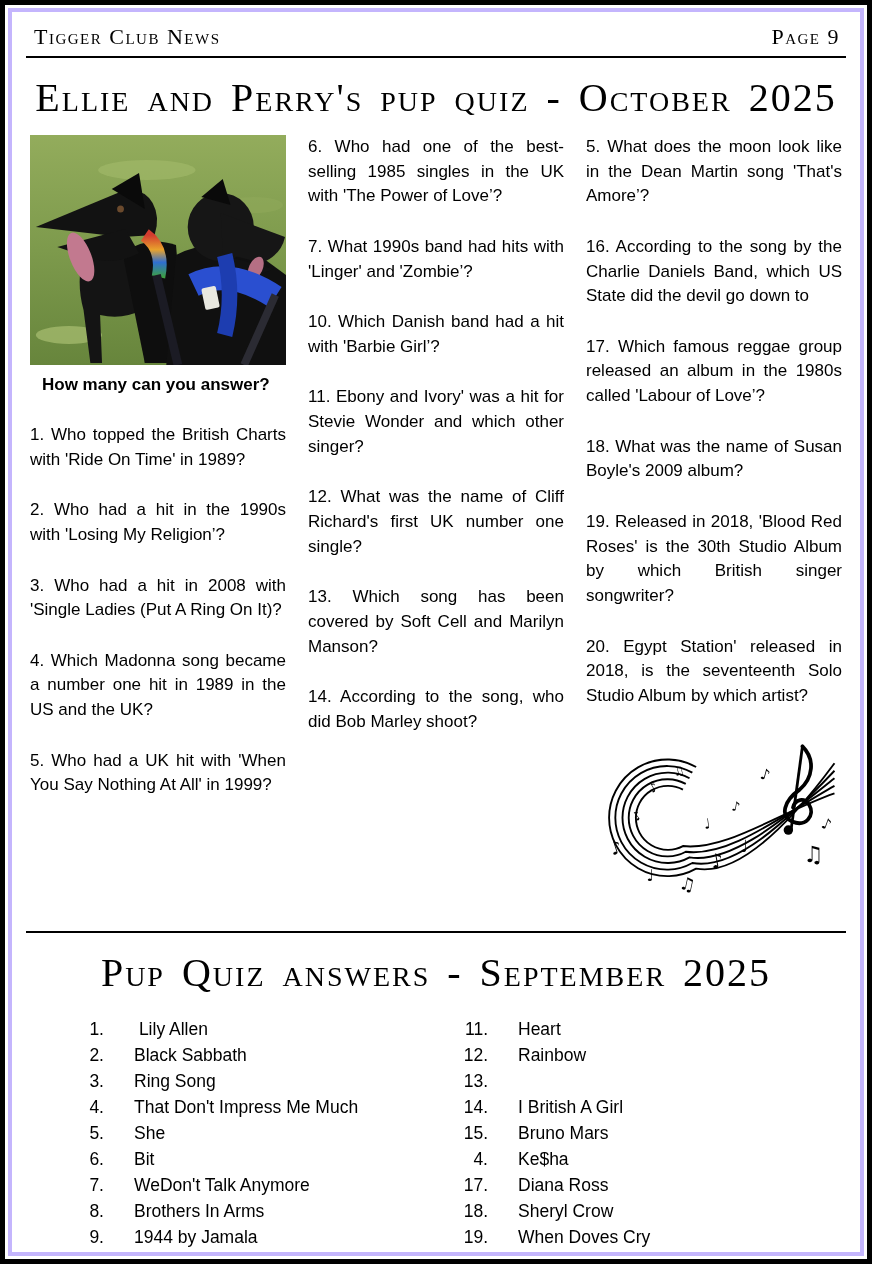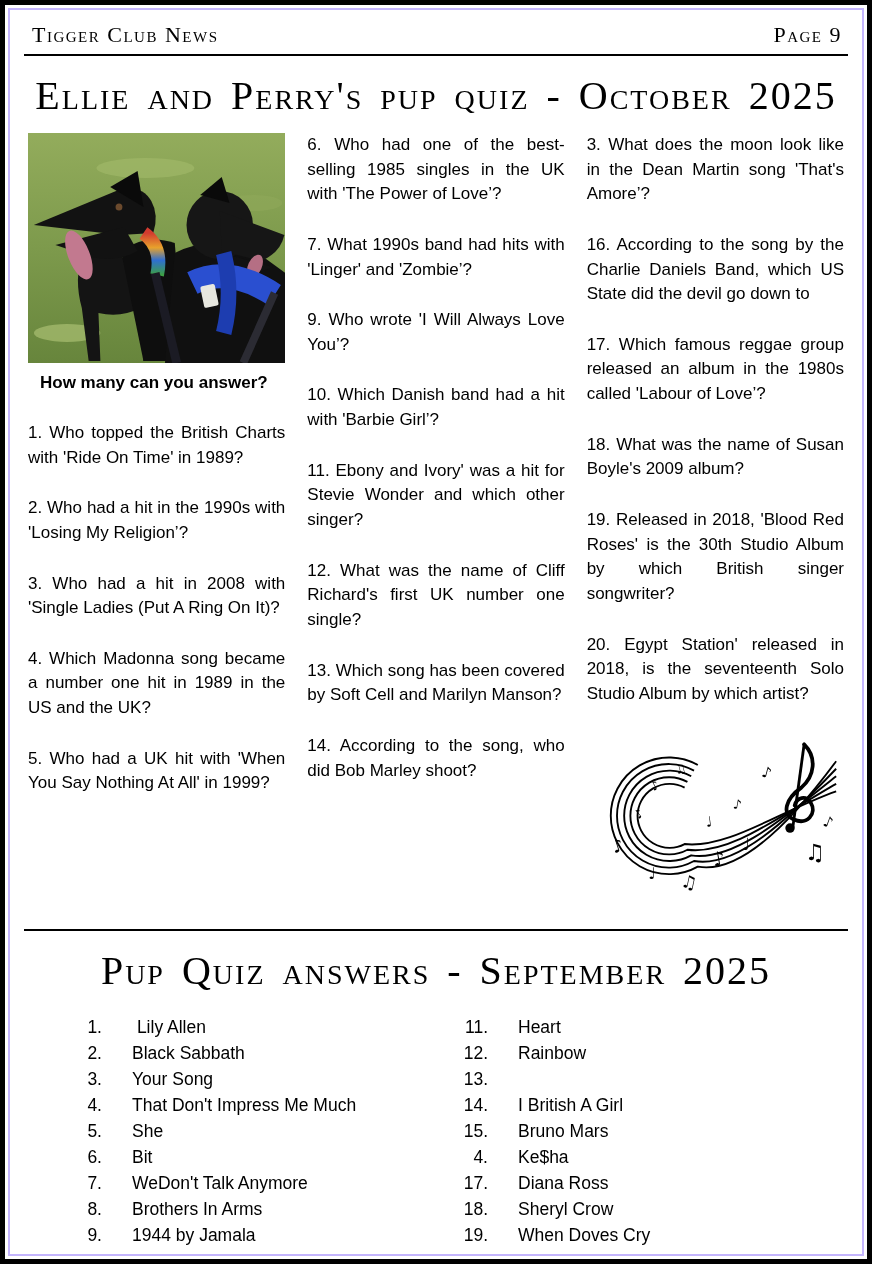--- a/index.html
+++ b/index.html
@@ -6,21 +6,21 @@
   .frame-outer{
     width:872px;height:1264px;box-sizing:border-box;
     background:#000;padding:5px;margin:0 auto;
   }
   .frame-gap{
     width:100%;height:100%;box-sizing:border-box;
     background:#fff;padding:3px;
   }
   .page{
     width:100%;height:100%;box-sizing:border-box;
-    background:#fff;border:2px solid #c4b5fd;
+    background:#fff;border:4px solid #c4b5fd;
     padding:8px 14px 6px;overflow:hidden;
     font-family:"Liberation Sans",sans-serif;color:#000;
   }
   .masthead{
     display:flex;justify-content:space-between;align-items:baseline;
     font-family:"Liberation Serif",serif;font-variant:small-caps;
     font-size:22px;letter-spacing:1.5px;padding:4px 6px 0 8px;
   }
   .rule{border:none;border-top:2px solid #000;margin:6px 0 0;}
   .section-title{
@@ -122,32 +122,31 @@
               <p class="question">3. Who had a hit in 2008 with 'Single Ladies (Put A Ring On It)?</p>
               <p class="question">4. Which Madonna song became a number one hit in 1989 in the US and the UK?</p>
               <p class="question">5. Who had a UK hit with 'When You Say Nothing At All' in 1999?</p>
             </div>
       </div>
 
       <div class="col">
         <div class="q-list">
               <p class="question">6. Who had one of the best-selling 1985 singles in the UK with 'The Power of Love’?</p>
               <p class="question">7. What 1990s band had hits with 'Linger' and 'Zombie’?</p>
-              <p class="question">9. Who wrote 'I Will Always Love You’?</p>
               <p class="question">10. Which Danish band had a hit with 'Barbie Girl’?</p>
               <p class="question">11. Ebony and Ivory' was a hit for Stevie Wonder and which other singer?</p>
               <p class="question">12. What was the name of Cliff Richard's first UK number one single?</p>
               <p class="question">13. Which song has been covered by Soft Cell and Marilyn Manson?</p>
               <p class="question">14. According to the song, who did Bob Marley shoot?</p>
             </div>
       </div>
 
       <div class="col">
         <div class="q-list">
-              <p class="question">3. What does the moon look like in the Dean Martin song 'That's Amore’?</p>
+              <p class="question">5. What does the moon look like in the Dean Martin song 'That's Amore’?</p>
               <p class="question">16. According to the song by the Charlie Daniels Band, which US State did the devil go down to</p>
               <p class="question">17. Which famous reggae group released an album in the 1980s called 'Labour of Love’?</p>
               <p class="question">18. What was the name of Susan Boyle's 2009 album?</p>
               <p class="question">19. Released in 2018, 'Blood Red Roses' is the 30th Studio Album by which British singer songwriter?</p>
               <p class="question">20. Egypt Station' released in 2018, is the seventeenth Solo Studio Album by which artist?</p>
             </div>
         <svg class="music-svg" viewBox="0 0 260 170">
           <g stroke="#000" fill="none" stroke-width="2">
             <path d="M111,34 A62,62 0 1 0 111,142 C155,150 210,95 258,30"></path>
             <path d="M107,40 A55,55 0 1 0 107,136 C152,144 207,92 258,38"></path>
@@ -188,21 +187,21 @@
             <div class="ans-row">
               <span class="ans-num">1.</span>
               <span class="ans-text"> Lily Allen</span>
             </div>
             <div class="ans-row">
               <span class="ans-num">2.</span>
               <span class="ans-text">Black Sabbath</span>
             </div>
             <div class="ans-row">
               <span class="ans-num">3.</span>
-              <span class="ans-text">Your Song</span>
+              <span class="ans-text">Ring Song</span>
             </div>
             <div class="ans-row">
               <span class="ans-num">4.</span>
               <span class="ans-text">That Don't Impress Me Much</span>
             </div>
             <div class="ans-row">
               <span class="ans-num">5.</span>
               <span class="ans-text">She</span>
             </div>
             <div class="ans-row">

